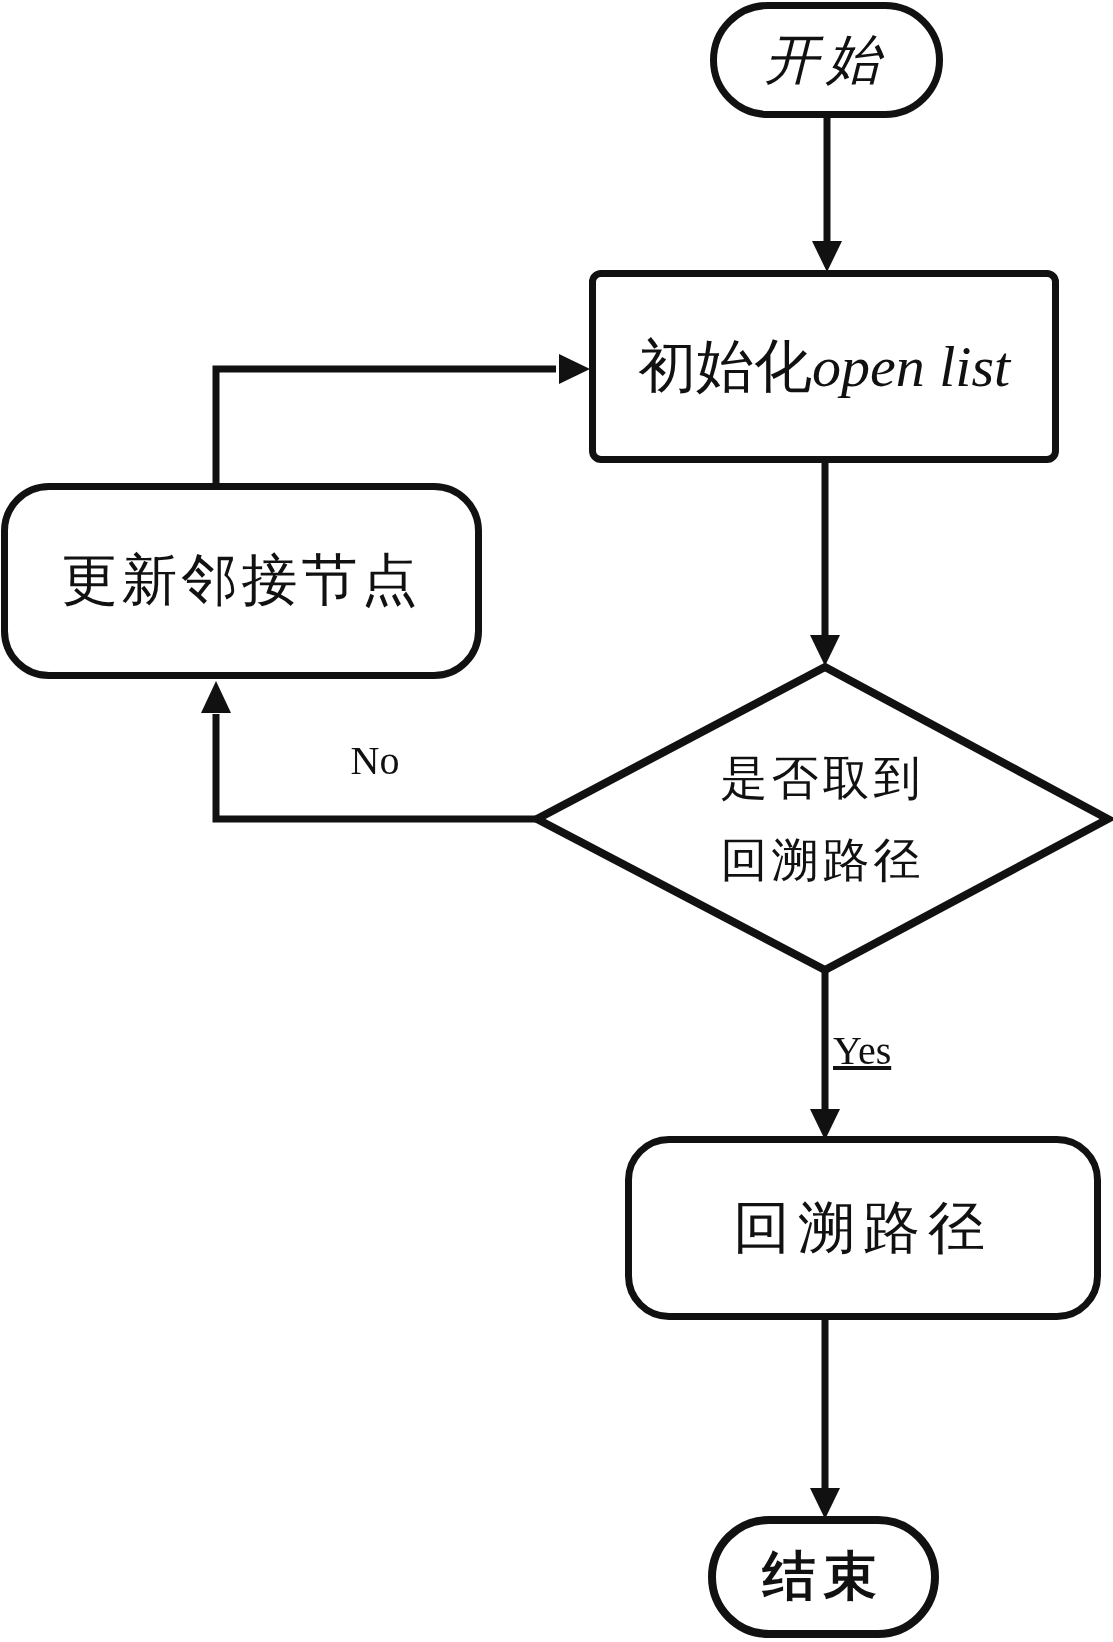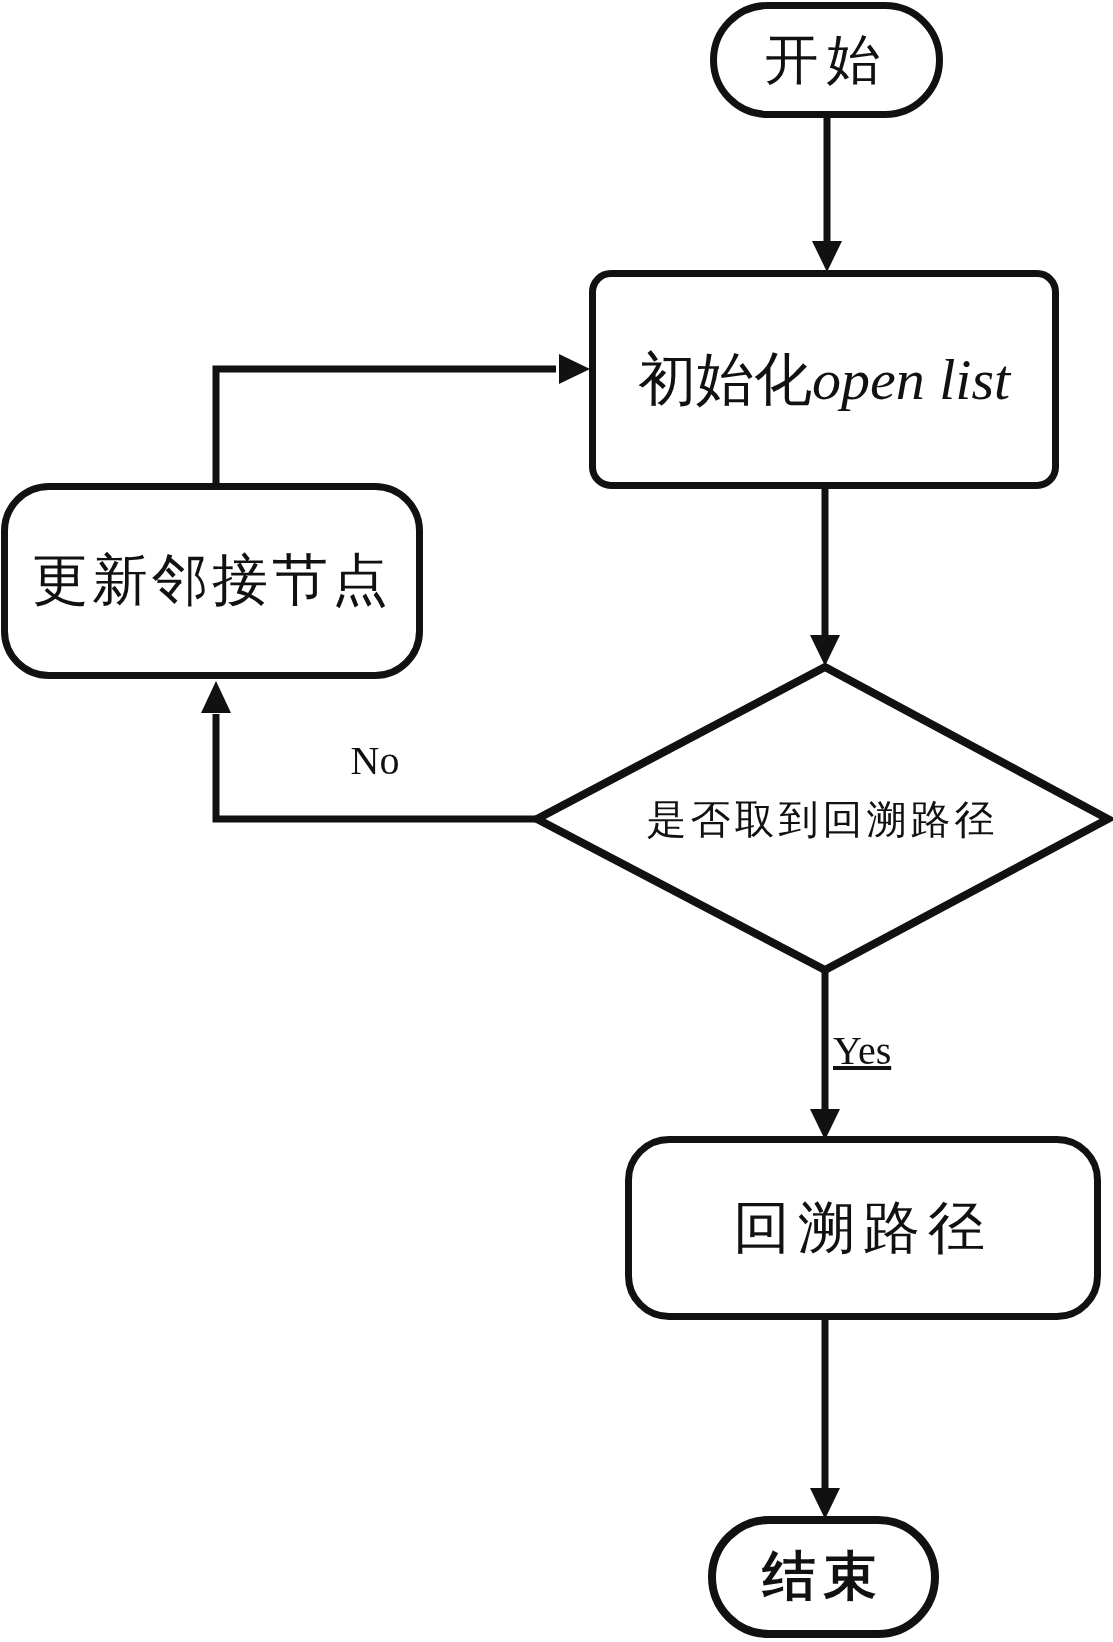--- a/index.html
+++ b/index.html
@@ -16,32 +16,32 @@
   .head { fill:var(--stroke,#111); stroke:none; }
   .diamond { fill:var(--bg,#fff); stroke:var(--stroke,#111); stroke-width:8; stroke-linejoin:miter; }
 
   .node {
     position:absolute; display:flex; align-items:center; justify-content:center;
     background:var(--bg,#fff); border:7px solid var(--stroke,#111);
     text-align:center; white-space:nowrap;
   }
   .oval { border-radius:999px; }
 
-  .n-start     { left:710px; top:2px;    width:233px; height:116px; font-size:54px; letter-spacing:8px; }
-  .n-init      { left:589px; top:270px;  width:470px; height:219px; border-radius:22px; font-size:58px; }
-  .n-update    { left:1px;   top:483px;  width:422px; height:196px; border-radius:48px; font-size:56px; letter-spacing:4px;text-align:center; }
+  .n-start     { left:710px; top:2px;    width:233px; height:116px; font-size:54px; letter-spacing:8px;font-style:italic; }
+  .n-init      { left:589px; top:270px;  width:470px; height:193px; border-radius:12px; font-size:58px; }
+  .n-update    { left:1px;   top:483px;  width:481px; height:196px; border-radius:48px; font-size:56px; letter-spacing:4px;text-align:center; }
   .n-backtrack { left:625px; top:1136px; width:476px; height:184px; border-radius:44px; font-size:57px; letter-spacing:8px; }
   .n-end       { left:708px; top:1516px; width:231px; height:122px; font-size:53px; letter-spacing:8px; border-width:8px;font-weight:bold; }
 
   .latin-italic { font-style:italic; font-family:Liberation Serif, serif; }
 
   .decision-text {
     position:absolute; left:537px; top:667px; width:571px; height:303px;
-    display:flex; align-items:center; justify-content:center;
-    font-size:40px; line-height:82px; letter-spacing:4px; text-align:center;
+    display:flex; flex-direction:column; align-items:center; justify-content:center;
+    font-size:47px; line-height:82px; letter-spacing:4px; text-align:center;
   }
 
   .edge-label {
     position:absolute; font-family:"Liberation Serif","DejaVu Serif",serif;
     font-size:40px; line-height:70px;
   }
   .no-label  { left:300px; top:726px; width:150px; text-align:center; }
   .yes-label { left:833px; top:1016px;text-decoration:underline; }
 </style>
 </head>

